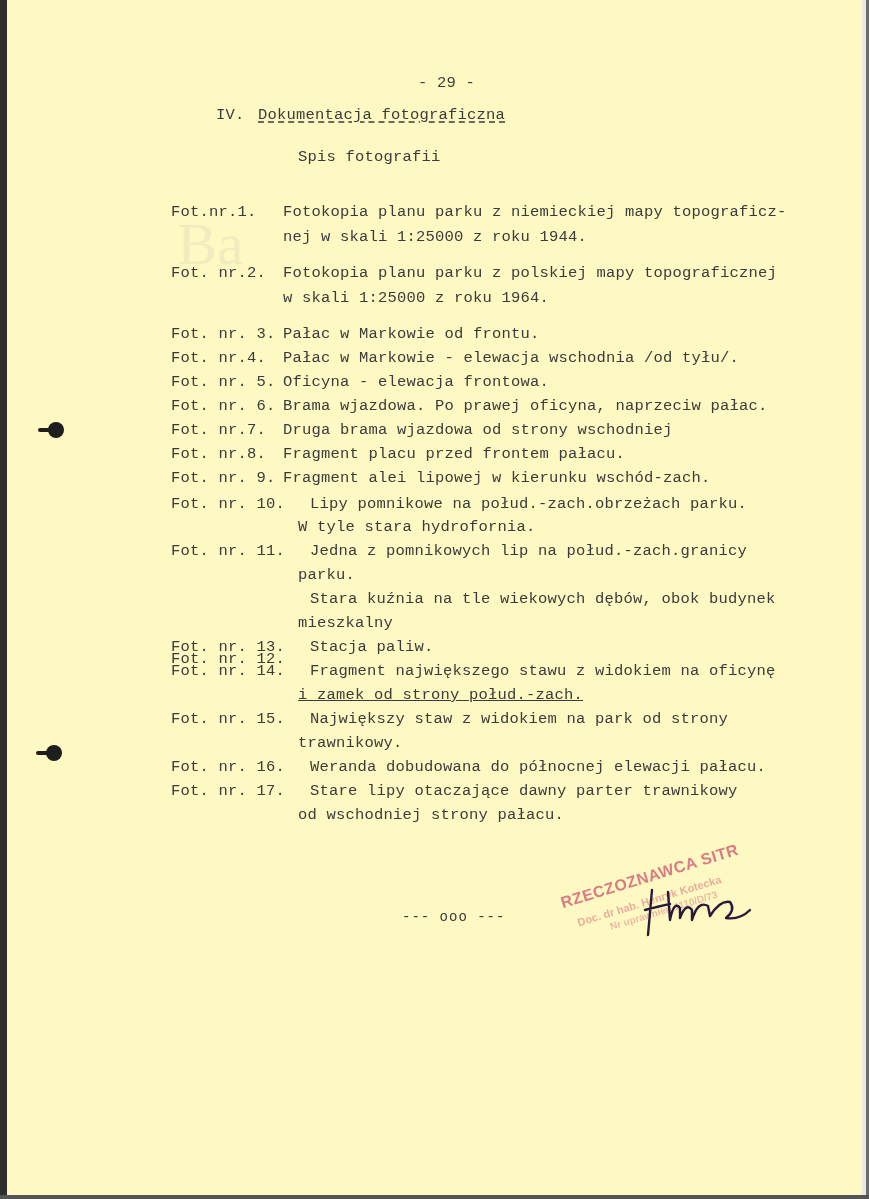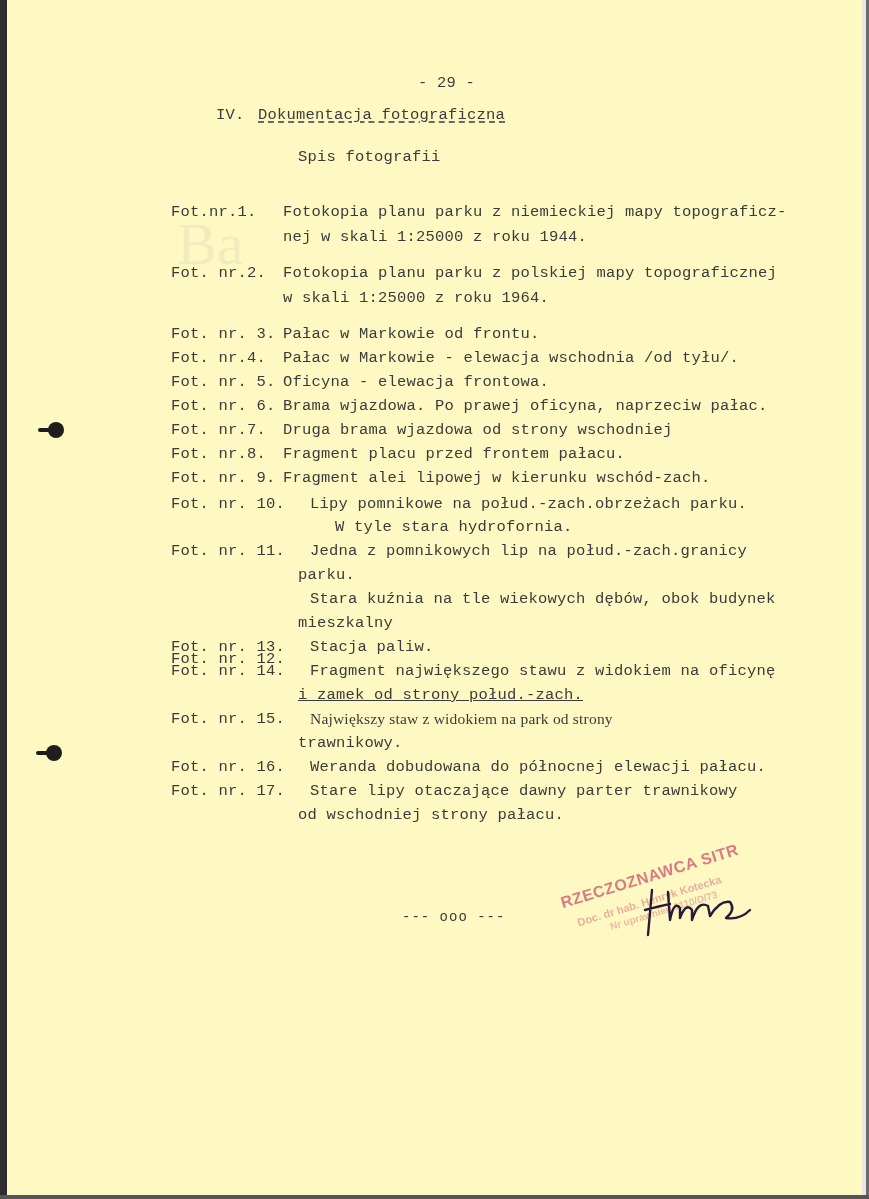--- a/index.html
+++ b/index.html
@@ -91,34 +91,34 @@
     <div class="text fot-label" style="top: 397px;">Fot. nr. 6.</div>
     <div class="text entry" style="top: 397px; left: 283px;">Brama wjazdowa. Po prawej oficyna, naprzeciw pałac.</div>
     <div class="text fot-label" style="top: 421px;">Fot. nr.7.</div>
     <div class="text entry" style="top: 421px; left: 283px;">Druga brama wjazdowa od strony wschodniej</div>
     <div class="text fot-label" style="top: 445px;">Fot. nr.8.</div>
     <div class="text entry" style="top: 445px; left: 283px;">Fragment placu przed frontem pałacu.</div>
     <div class="text fot-label" style="top: 469px;">Fot. nr. 9.</div>
     <div class="text entry" style="top: 469px; left: 283px;">Fragment alei lipowej w kierunku wschód-zach.</div>
     <div class="text fot-label" style="top: 495px;">Fot. nr. 10.</div>
     <div class="text entry" style="top: 495px; left: 310px;">Lipy pomnikowe na połud.-zach.obrzeżach parku.</div>
-    <div class="text entry" style="top: 518px; left: 298px; margin-left: 37px;">W tyle stara hydrofornia.</div>
+    <div class="text entry" style="top: 518px; left: 298px;">W tyle stara hydrofornia.</div>
     <div class="text fot-label" style="top: 542px;">Fot. nr. 11.</div>
     <div class="text entry" style="top: 542px; left: 310px;">Jedna z pomnikowych lip na połud.-zach.granicy</div>
     <div class="text entry" style="top: 566px; left: 298px;">parku.</div>
     <div class="text fot-label" style="top: 622px; margin-top: 28px;">Fot. nr. 12.</div>
     <div class="text entry" style="top: 590px; left: 310px;">Stara kuźnia na tle wiekowych dębów, obok budynek</div>
     <div class="text entry" style="top: 614px; left: 298px;">mieszkalny</div>
     <div class="text fot-label" style="top: 638px;">Fot. nr. 13.</div>
     <div class="text entry" style="top: 638px; left: 310px;">Stacja paliw.</div>
     <div class="text fot-label" style="top: 662px;">Fot. nr. 14.</div>
     <div class="text entry" style="top: 662px; left: 310px;">Fragment największego stawu z widokiem na oficynę</div>
     <div class="text entry" style="top: 686px; left: 298px; text-decoration: underline;">i zamek od strony połud.-zach.</div>
     <div class="text fot-label" style="top: 710px;">Fot. nr. 15.</div>
-    <div class="text entry" style="top: 710px; left: 310px; font-family: Liberation Serif, serif;">Największy staw z widokiem na park od strony</div>
+    <div class="text entry" style="top: 710px; left: 310px;">Największy staw z widokiem na park od strony</div>
     <div class="text entry" style="top: 734px; left: 298px;">trawnikowy.</div>
     <div class="text fot-label" style="top: 758px;">Fot. nr. 16.</div>
     <div class="text entry" style="top: 758px; left: 310px;">Weranda dobudowana do północnej elewacji pałacu.</div>
     <div class="text fot-label" style="top: 782px;">Fot. nr. 17.</div>
     <div class="text entry" style="top: 782px; left: 310px;">Stare lipy otaczające dawny parter trawnikowy</div>
     <div class="text entry" style="top: 806px; left: 298px;">od wschodniej strony pałacu.</div>
   </div>
 
 <div class="text separator">--- ooo ---</div>
 

